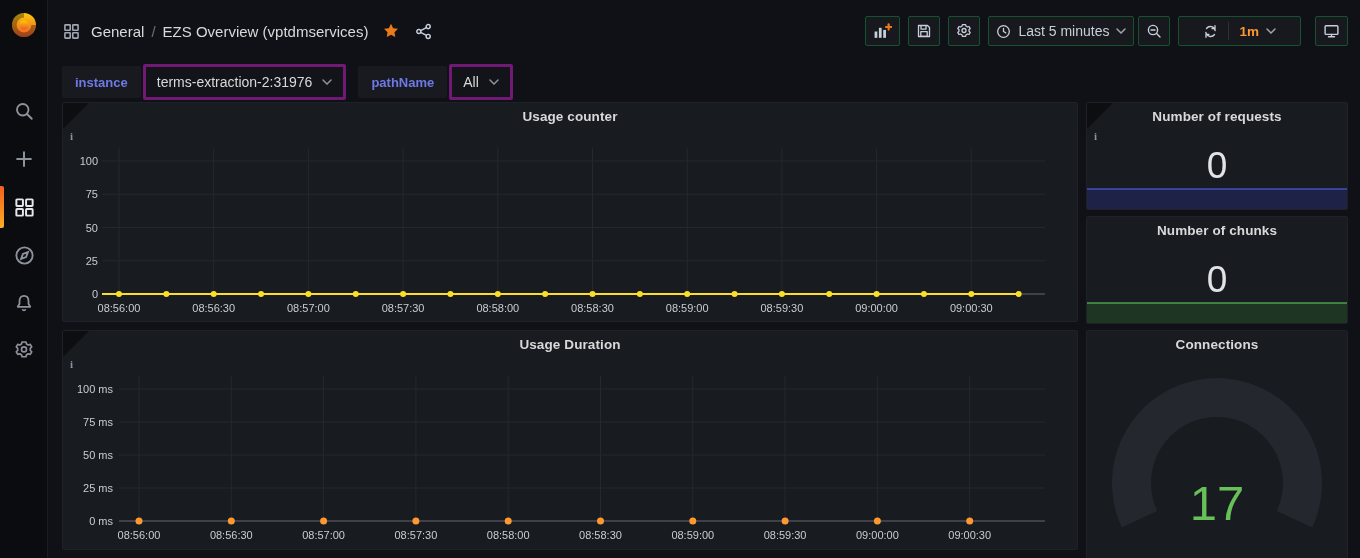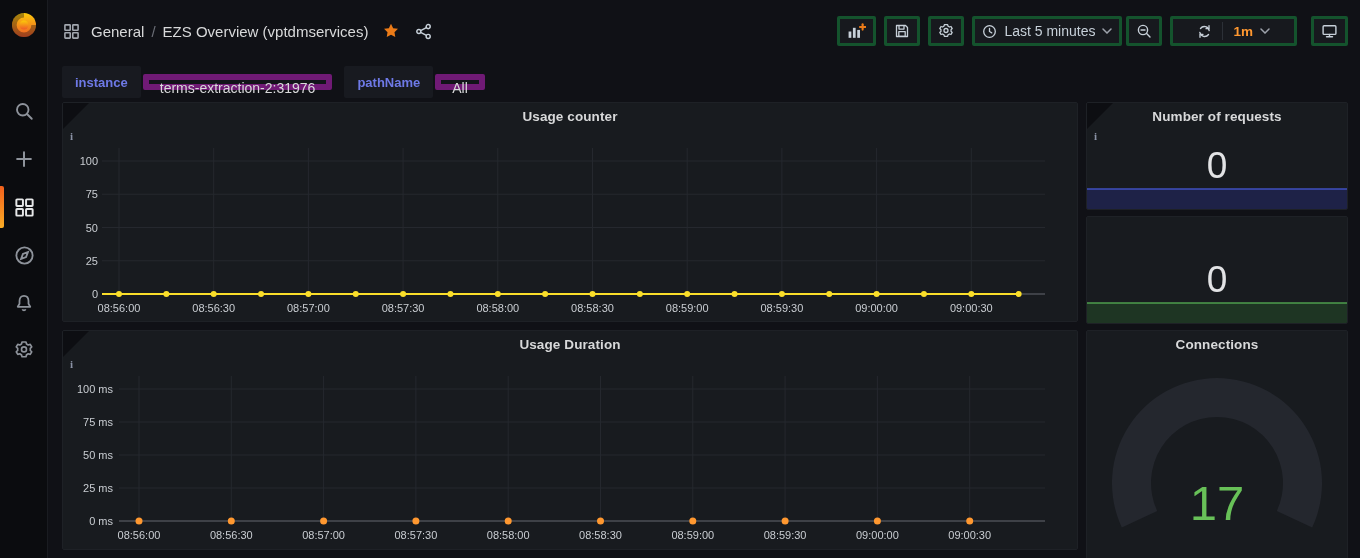--- a/index.html
+++ b/index.html
@@ -17,30 +17,30 @@
   
   .topnav{position:absolute;left:48px;top:0;width:1312px;height:62px;display:flex;align-items:center;padding:0 12px 0 15px;box-sizing:border-box;}
   .crumb{display:flex;align-items:center;}
   .crumb .gicon{color:#a2a7af;margin-right:11px;display:flex;}
   .crumb-section{font-size:15px;color:#d8d9da;cursor:pointer;}
   .crumb-sep{font-size:15px;color:#6c6f77;margin:0 7px;}
   .crumb-title{font-size:15px;color:#d8d9da;cursor:pointer;}
   .star{margin-left:14px;display:flex;cursor:pointer;}
   .share{margin-left:15px;display:flex;cursor:pointer;color:#c7d0d9;}
   .toolbar{margin-left:auto;display:flex;align-items:center;}
-  .tbtn{height:30px;min-width:32px;padding:0 7px;background:#17191e;border:3px solid #14532d;border-radius:2px;display:flex;align-items:center;justify-content:center;gap:7px;cursor:pointer;color:#c7d0d9;font-size:14px;box-sizing:border-box;margin-left:8px;}
+  .tbtn{height:30px;min-width:32px;padding:0 7px;background:#17191e;border:1px solid #14532d;border-radius:2px;display:flex;align-items:center;justify-content:center;gap:7px;cursor:pointer;color:#c7d0d9;font-size:14px;box-sizing:border-box;margin-left:8px;}
   .tbtn:first-child{margin-left:0;}
   .tbtn.tight{margin-left:4px;}
   .tbtn.far{margin-left:14px;}
   .interval{color:#ff9830;font-weight:bold;font-size:13.5px;}
   .vdiv{width:1px;height:18px;background:#2c3037;margin:0 3px;}
   
   .filters{position:absolute;left:48px;top:62px;height:40px;display:flex;align-items:center;padding-left:14px;gap:2px;}
   .chip{height:32px;padding:0 13px;background:#181a20;border-radius:2px;display:flex;align-items:center;font-size:13px;font-weight:bold;color:#6e79e6;}
-  .dd{height:16px;padding:0 11px;background:#121419;border:6px solid #701a75;border-radius:2px;display:flex;align-items:center;gap:10px;font-size:14px;color:#d8d9da;cursor:pointer;box-sizing:border-box;margin-right:10px;flex-direction:column;}
+  .dd{height:36px;padding:0 11px;background:#121419;border:3px solid #701a75;border-radius:2px;display:flex;align-items:center;gap:10px;font-size:14px;color:#d8d9da;cursor:pointer;box-sizing:border-box;margin-right:10px;}
   .dd .caret{color:#8e939b;display:flex;}
   
   .panel{position:absolute;background:#181b1f;border:1px solid #1e2126;border-radius:2px;box-sizing:border-box;overflow:hidden;}
   .ptitle{position:absolute;top:0;left:0;right:0;height:28px;line-height:28px;text-align:center;font-size:13.5px;font-weight:bold;color:#d8d9da;margin:0;cursor:pointer;letter-spacing:.1px;}
   .corner{position:absolute;top:0;left:0;width:0;height:0;border-top:26px solid #0d0e12;border-right:26px solid transparent;cursor:pointer;}
   .corner-i{position:absolute;top:1px;left:7px;font-size:11px;font-weight:bold;color:#8b93a6;font-family:"Liberation Serif",serif;font-style:normal;}
   .chart-svg{position:absolute;left:0;top:0;}
   .stat-value{position:absolute;left:0;right:0;top:42px;text-align:center;font-size:37px;color:#e2e3e5;}
   .spark{position:absolute;left:0;bottom:0;}
   .gauge-value{position:absolute;left:0;right:0;top:144px;text-align:center;font-size:49px;color:#68c158;}
@@ -289,20 +289,21 @@
     </div>
   <h2 class="ptitle">Number of requests</h2>
   <div class="stat-value">0</div>
 </section>
 
 <section class="panel" style="left:1086px;top:216px;width:262px;height:108px">
   <svg id="svg-number_of_chunks" class="spark" width="260" height="106">
       <rect x="0" y="86" width="260" height="20" fill="#1e3523"></rect>
       <line x1="0" y1="86" x2="260" y2="86" stroke="#4e9e4e" stroke-width="1.6"></line>
     </svg>
+  <h2 class="ptitle">Number of chunks</h2>
   <div class="stat-value">0</div>
 </section>
 
 <section class="panel" style="left:62px;top:330px;width:1016px;height:220px">
   <svg id="svg-usage_duration" class="chart-svg" width="1014" height="218">
       <line x1="76" y1="45" x2="76" y2="190" stroke="#25282e" stroke-width="1"></line>
       <text x="76" y="208" text-anchor="middle" font-size="11" fill="#c9cdd2">08:56:00</text>
       <line x1="168.3" y1="45" x2="168.3" y2="190" stroke="#25282e" stroke-width="1"></line>
       <text x="168.3" y="208" text-anchor="middle" font-size="11" fill="#c9cdd2">08:56:30</text>
       <line x1="260.6" y1="45" x2="260.6" y2="190" stroke="#25282e" stroke-width="1"></line>

